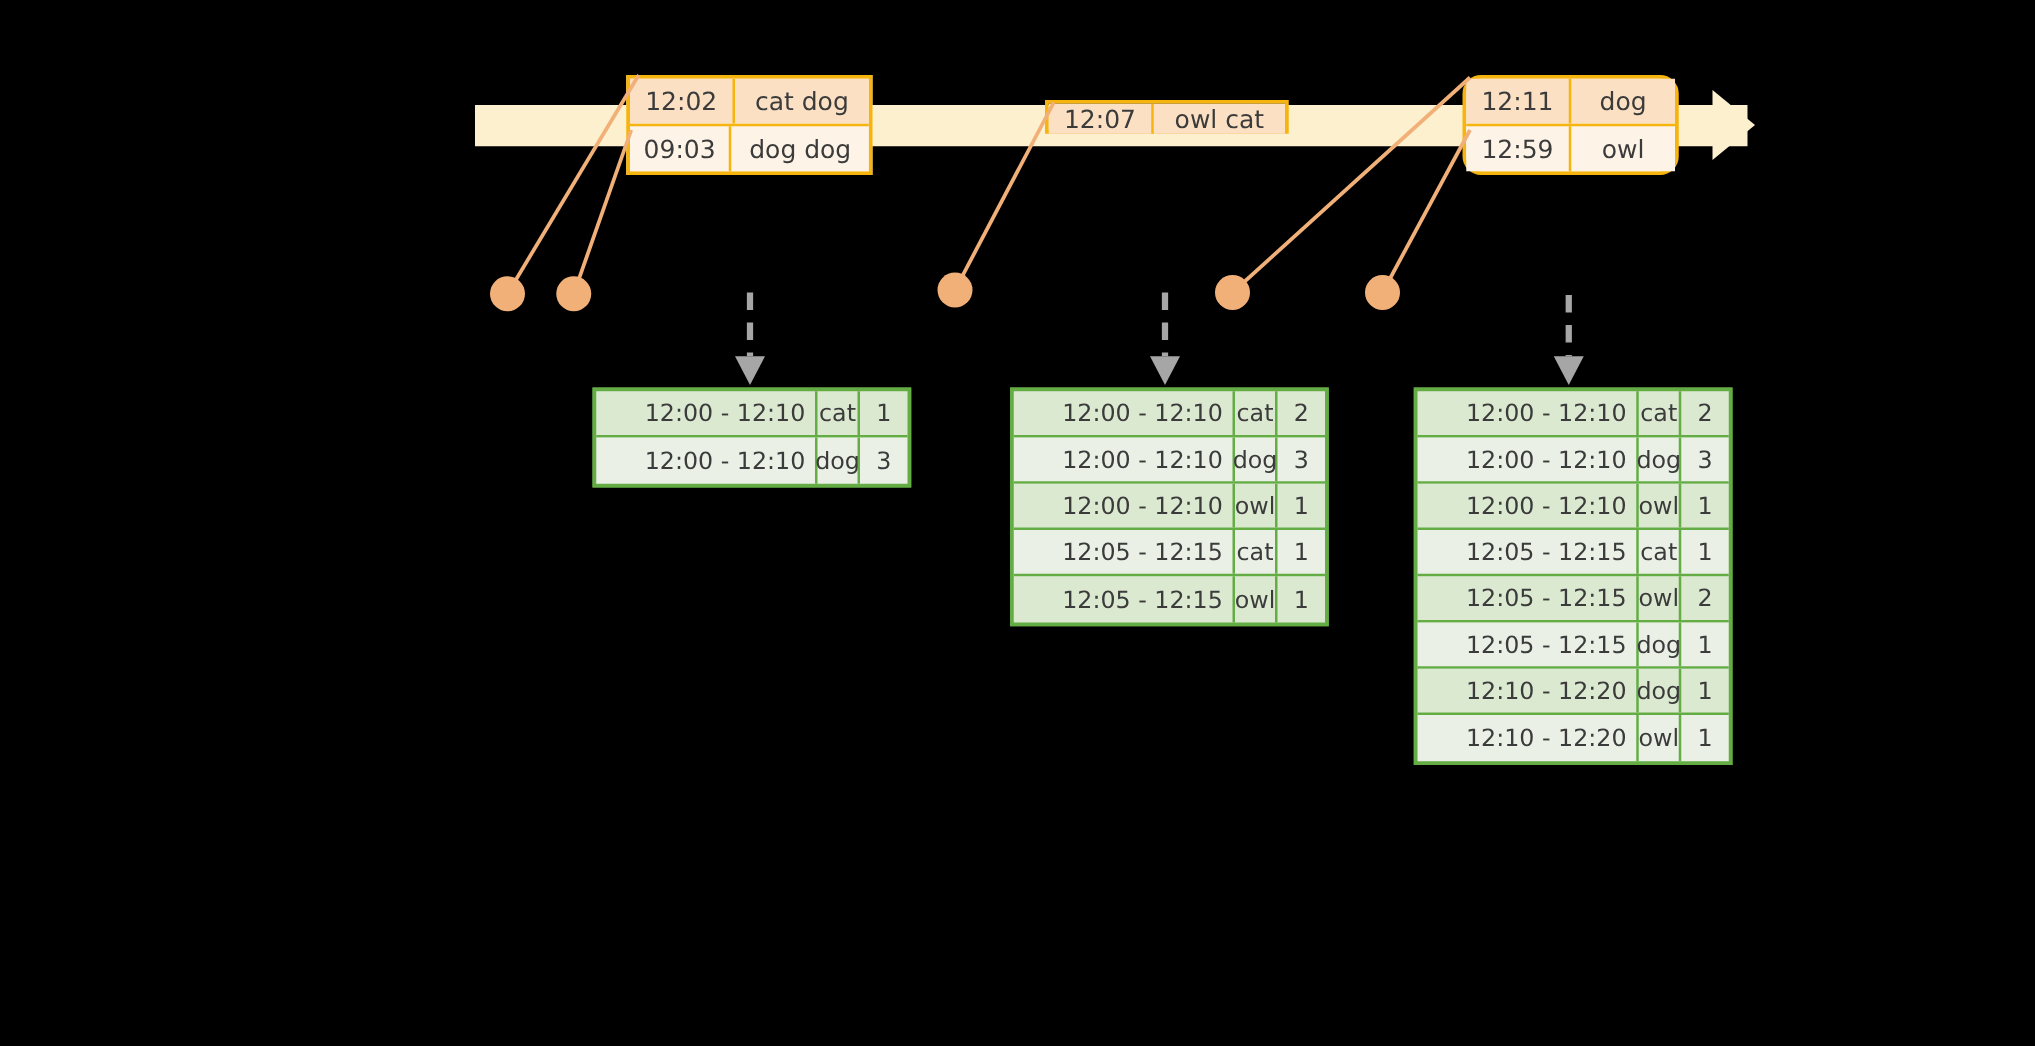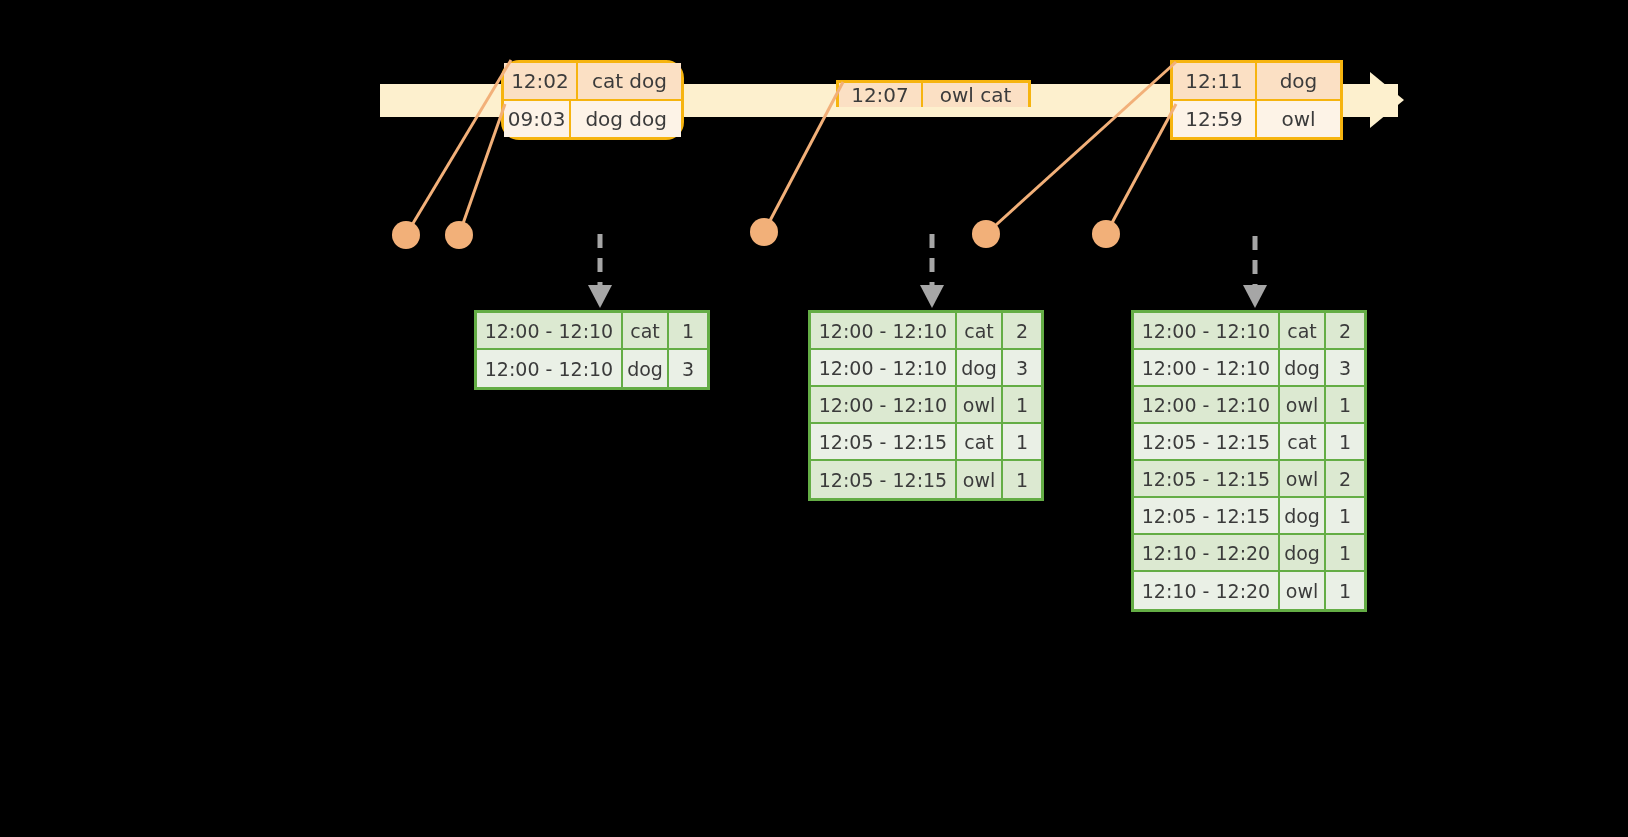--- a/index.html
+++ b/index.html
@@ -70,23 +70,23 @@
     flex: 1 1 auto;
     display: flex;
     align-items: center;
     justify-content: center;
     font-size: 20px;
     color: #3b3b3b;
     padding: 0 14px;
     white-space: nowrap;
   }
 
-  #event-box-1 { left: 501px; top: 60px;  width: 183px; height: 80px; border-radius: 18px; }
+  #event-box-1 { left: 501px; top: 60px;  width: 197px; height: 80px; }
   #event-box-2 { left: 836px; top: 80px;  width: 195px; height: 27px; }
-  #event-box-3 { left: 1170px;top: 60px;  width: 173px; height: 80px; }
+  #event-box-3 { left: 1170px;top: 60px;  width: 173px; height: 80px; border-radius: 15px; }
 
   
   #connectors {
     position: absolute;
     left: 0; top: 0;
     width: 1628px; height: 837px;
     pointer-events: none;
   }
 
   
@@ -96,37 +96,38 @@
     box-sizing: border-box;
     background: #64ad45;
     display: flex;
     flex-direction: column;
   }
   .res-row {
     display: flex;
     height: 37px;
     border-bottom: 2px solid #64ad45;
     box-sizing: border-box;
+    padding-left: 31px;
   }
   .res-row:last-child { border-bottom: none; }
   .res-row.even { background: #dce9d1; }
   .res-row.odd  { background: #eaf0e6; }
   .res-window {
     width: 146px;
     display: flex;
     align-items: center;
     justify-content: center;
     font-size: 19px;
     color: #3b3b3b;
     border-right: 2px solid #64ad45;
     box-sizing: border-box;
     white-space: nowrap;
   }
   .res-key {
-    width: 46px;
+    width: 34px;
     display: flex;
     align-items: center;
     justify-content: center;
     font-size: 19px;
     color: #3b3b3b;
     border-right: 2px solid #64ad45;
     box-sizing: border-box;
   }
   .res-count {
     width: 38px;

